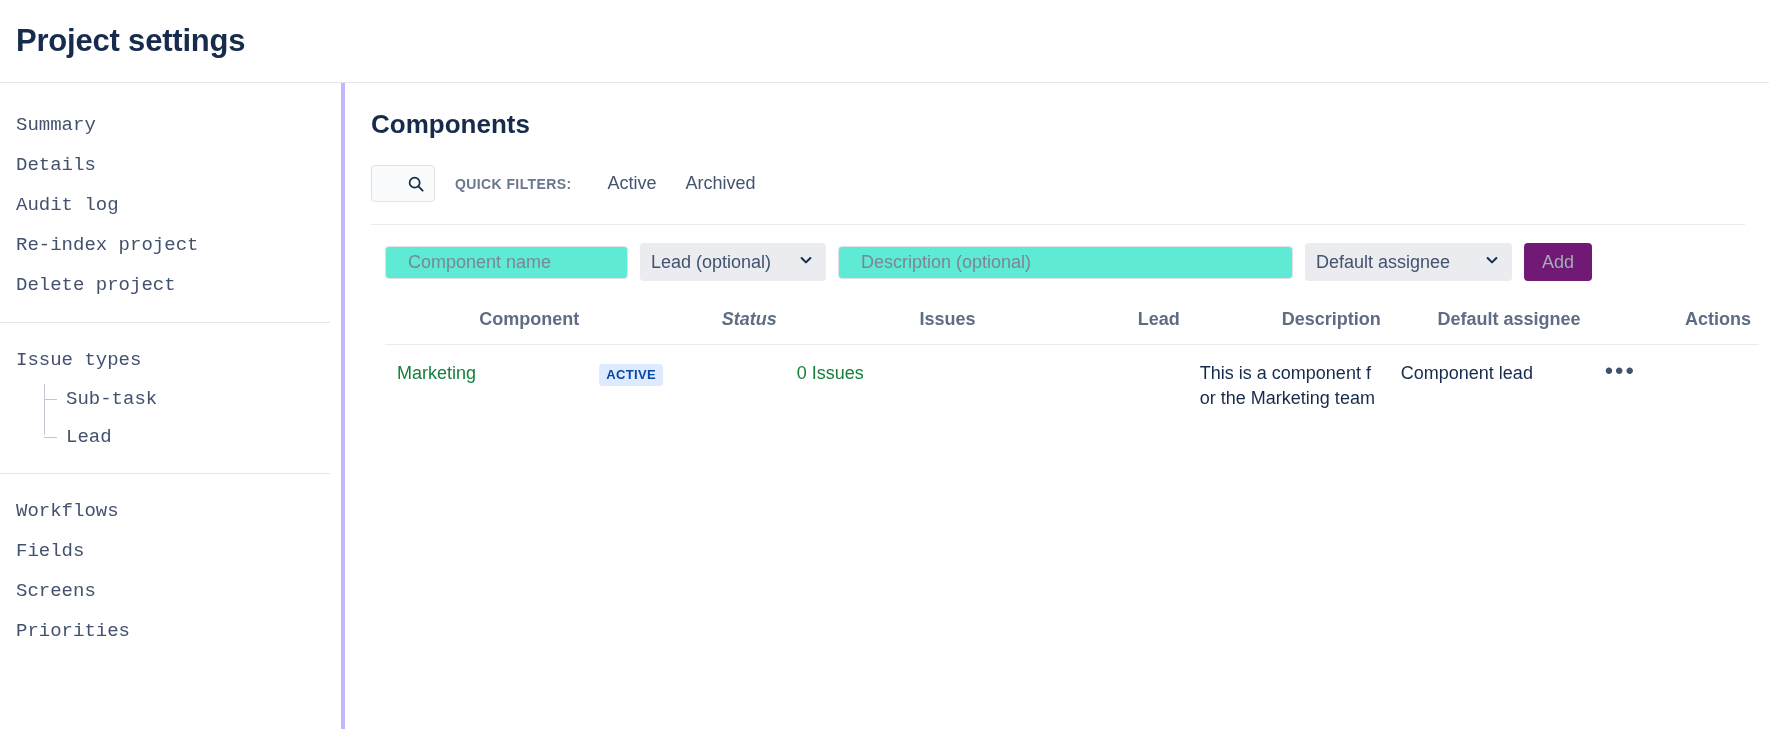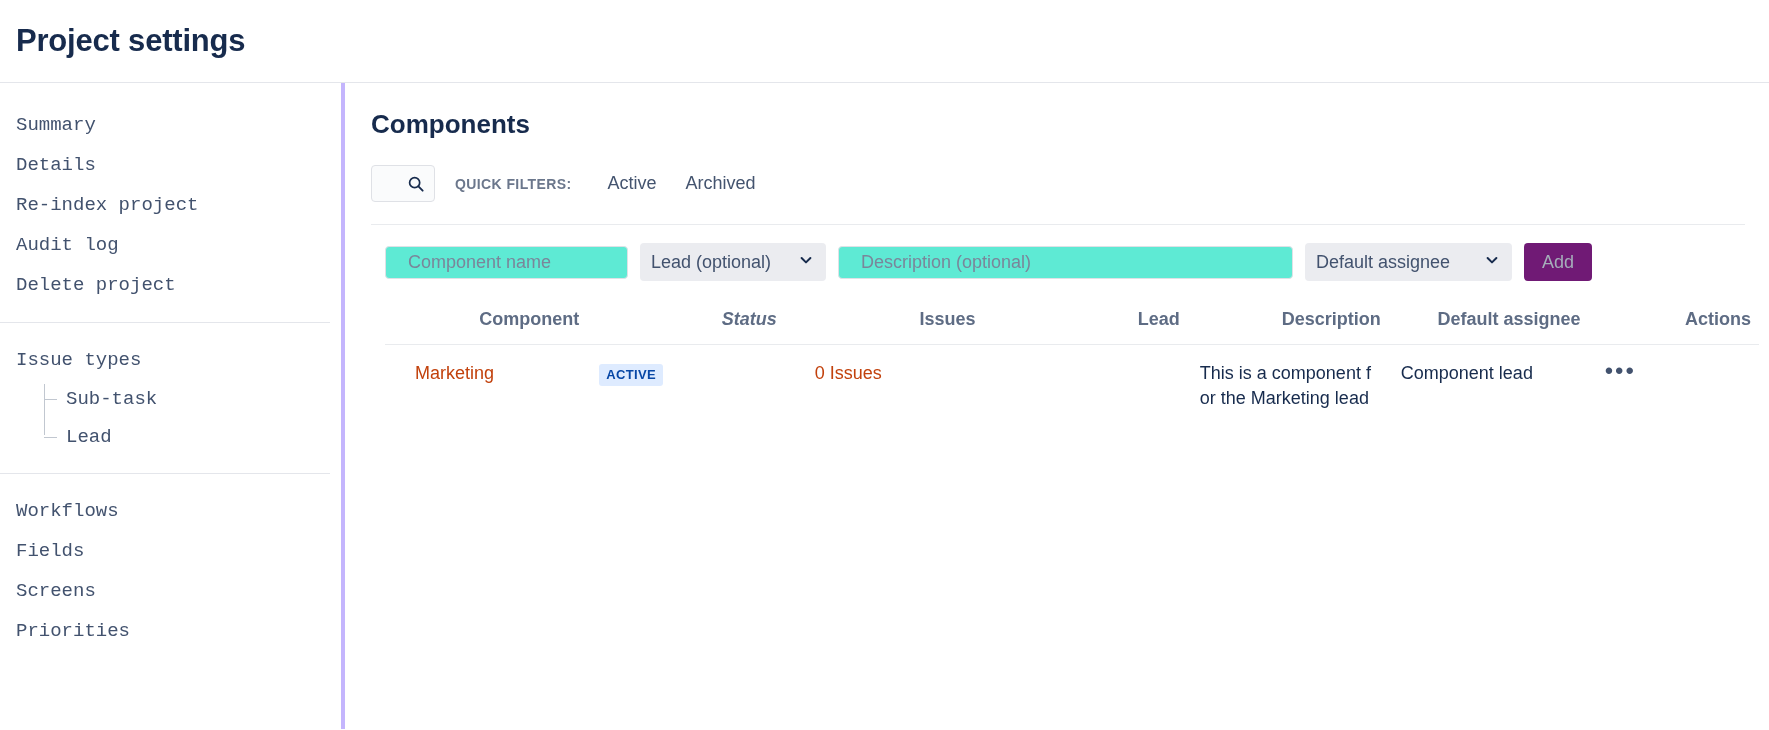--- a/index.html
+++ b/index.html
@@ -238,24 +238,23 @@
   }
   .col-component { width: 178px; }
   .col-status    { width: 174px; font-style: italic; }
   .col-issues    { width: 175px; }
   .col-lead      { width: 180px; }
   .col-desc      { width: 177px; }
   .col-assignee  { width: 176px; }
   .col-actions   { width: 150px; }
 
   .link-blue {
-    color: #c2410c;
+    color: #15803d;
     text-decoration: none;
     cursor: pointer;
-    margin-left: 18px;
   }
 
   .badge {
     display: inline-block;
     background: #DEEBFF;
     color: #0747A6;
     font-size: 13px;
     font-weight: 700;
     letter-spacing: 0.4px;
     padding: 3px 7px 3px 7px;
@@ -283,22 +282,22 @@
     <h1>Project settings</h1>
   </div>
 
   <div class="body-split">
 
     <nav class="sidebar">
 
       <div class="nav-group">
         <a class="nav-item">Summary</a>
         <a class="nav-item">Details</a>
+        <a class="nav-item">Audit log</a>
         <a class="nav-item">Re-index project</a>
-        <a class="nav-item">Audit log</a>
         <a class="nav-item">Delete project</a>
       </div>
 
       <div class="nav-divider"></div>
 
       <div class="nav-group">
         <a class="nav-item">Issue types</a>
         <div class="subnav">
           <a class="sub-item">Sub-task</a>
           <a class="sub-item">Lead</a>
@@ -385,21 +384,21 @@
             <td>
               <a class="link-blue">Marketing</a>
             </td>
             <td>
               <span class="badge">ACTIVE</span>
             </td>
             <td>
               <a class="link-blue">0 Issues</a>
             </td>
             <td></td>
-            <td class="desc-cell">This is a component for the Marketing lead</td>
+            <td class="desc-cell">This is a component for the Marketing team</td>
             <td>Component lead</td>
             <td>
               <span class="actions-btn">•••</span>
             </td>
           </tr>
         </tbody>
       </table>
 
     </main>
   </div>

